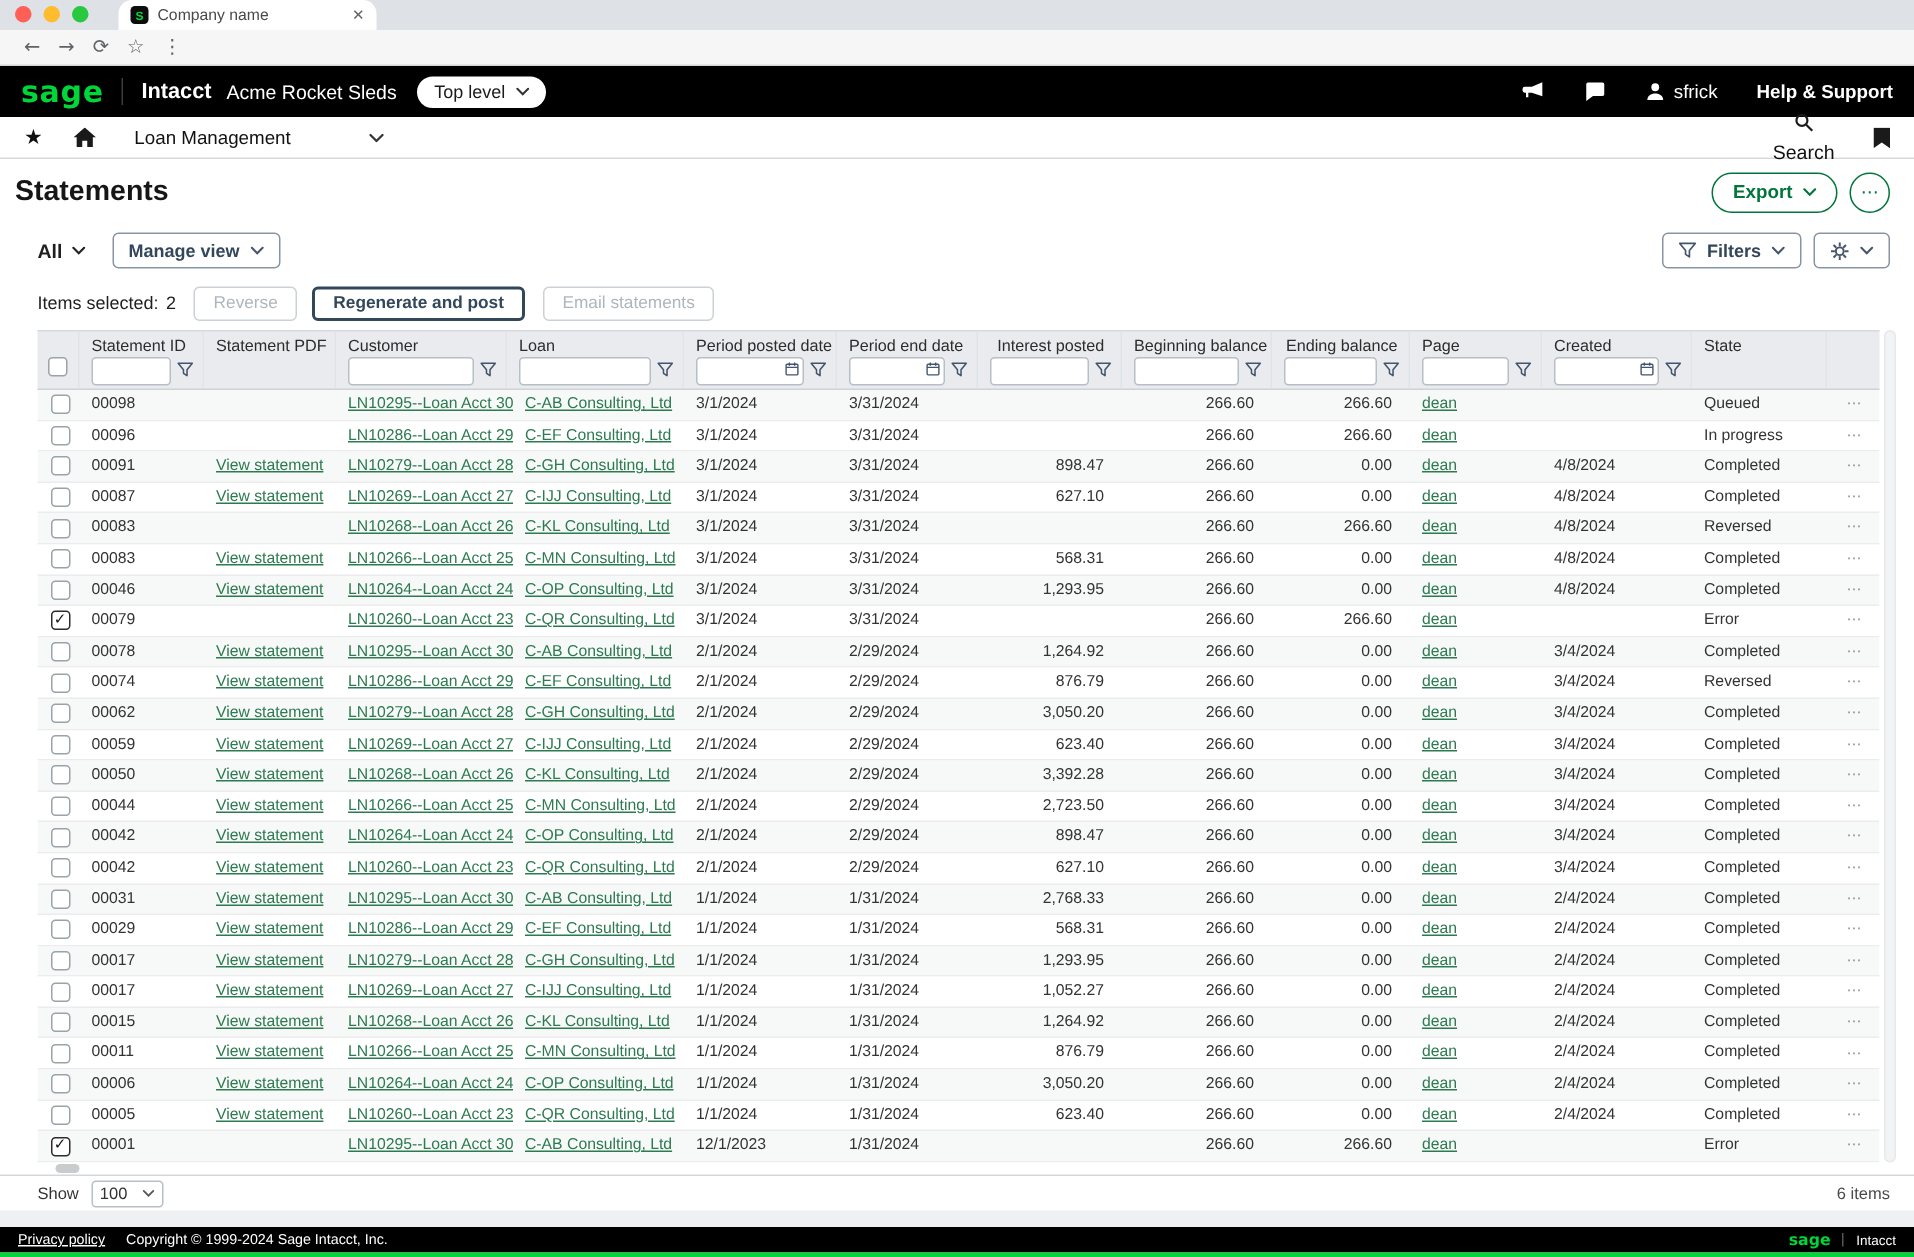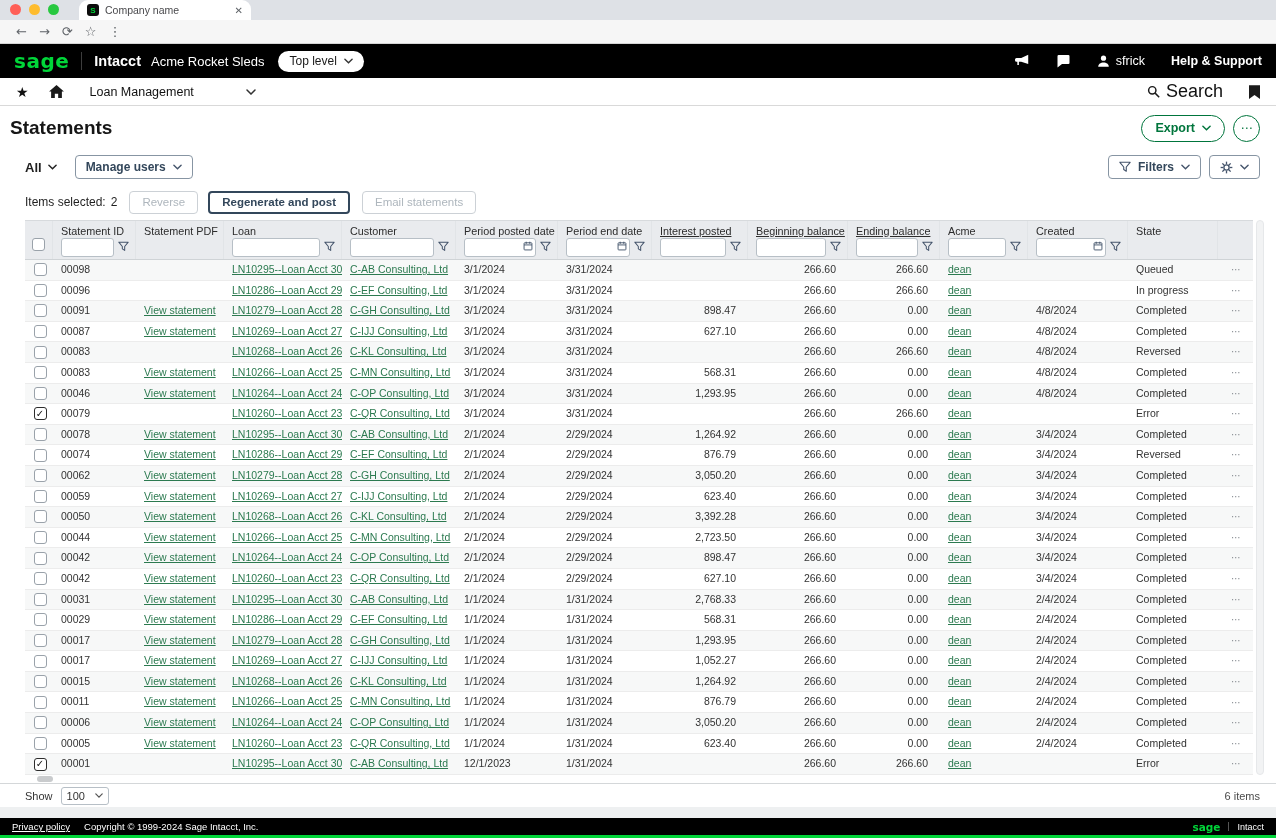--- a/index.html
+++ b/index.html
@@ -42,21 +42,21 @@
   .helptext { font-size:12.5px; font-weight:600; }
 
   
   #navrow { height:28px; border-bottom:1px solid #d9d9d9; box-sizing:border-box;
     display:flex; align-items:center; padding:0 16px; }
   .navstar { font-size:14px; color:#111; }
   .homeic { margin-left:20px; display:flex; }
   .menulabel { margin-left:26px; font-size:12.5px; color:#111; }
   .menuchev { margin-left:52px; color:#333; display:flex; }
   #navrow .right { margin-left:auto; display:flex; align-items:center; gap:8px; }
-  .searchwrap { display:flex; align-items:center; gap:6px; font-size:18px; color:#111; }
+  .searchwrap { display:flex; align-items:center; gap:6px; font-size:13px; color:#111;flex-direction:column; }
   .bmark { margin-left:18px; display:flex; }
 
   
   #titlerow { height:44px; display:flex; align-items:center; padding:0 16px 0 10px; box-sizing:border-box; }
   #pgtitle { font-size:19px; font-weight:700; color:#161616; }
   #titlerow .right { margin-left:auto; display:flex; align-items:center; gap:8px; }
   .exportbtn { border:1.5px solid #00753C; color:#00753C; border-radius:15px; height:27px; box-sizing:border-box;
     display:flex; align-items:center; gap:7px; padding:0 13px; font-size:12.5px; font-weight:600; background:#fff; }
   .dotsbtn { width:27px; height:27px; border:1.5px solid #00753C; border-radius:50%; color:#00753C;
     display:flex; align-items:center; justify-content:center; font-size:12px; box-sizing:border-box; background:#fff; }
@@ -79,21 +79,21 @@
   .b-pri { border:2px solid #33475b; color:#33475b; font-weight:700; margin-left:10px; }
 
   
   #tablewrap { margin-left:25px; width:1228px; position:relative; }
   #thead { display:flex; background:#e9ebee; border-top:1px solid #d7dadd; border-bottom:1px solid #cfd3d6;
     height:40px; box-sizing:border-box; }
   .th { box-sizing:border-box; padding:4px 6px 5px 8px; display:flex; flex-direction:column;
     justify-content:space-between; border-right:1px solid #e1e4e7; flex:0 0 auto; }
   .th:last-child { border-right:none; }
   .thlabel { font-size:10.8px; color:#2c2c2c; white-space:nowrap; }
-  .thlabel.r { text-align:left;text-decoration:underline; }
+  .thlabel.r { text-align:center; }
   .frow { display:flex; align-items:center; gap:4px; height:19px; }
   .fwrap { position:relative; flex:1; height:19px; }
   .finput { width:100%; height:19px; box-sizing:border-box; border:1px solid #b7bfc6; border-radius:3px;
     padding:0 4px; font-size:10px; background:#fff; outline:none; }
   .calic { position:absolute; right:3px; top:4px; line-height:0; }
   .funic { flex:0 0 auto; display:flex; }
   .fpad { height:19px; }
   .cbcol { width:28px; flex:0 0 28px; display:flex; align-items:center; justify-content:center; }
   #thead .cbcol { flex-direction:column; justify-content:flex-end; padding:4px 0 8px; box-sizing:border-box; border-right:1px solid #e1e4e7;}
   .actcol { width:35px; flex:0 0 35px; display:flex; align-items:center; justify-content:center; }
@@ -231,21 +231,21 @@
 </div>
 
 <div id="viewrow">
   <span class="allsel">
     <span>All</span>
     <svg class="chev" width="9" height="6" viewBox="0 0 10 6">
         <path d="M1 1l4 4 4-4" fill="none" stroke="#222" stroke-width="1.6" stroke-linecap="round"></path>
       </svg>
   </span>
   <span class="slatebtn mv">
-    <span>Manage users</span>
+    <span>Manage view</span>
     <svg class="chev" width="9" height="6" viewBox="0 0 10 6">
         <path d="M1 1l4 4 4-4" fill="none" stroke="#44546b" stroke-width="1.5" stroke-linecap="round"></path>
       </svg>
   </span>
   <span class="right">
     <span class="slatebtn">
       <span style="line-height:0;"><svg width="12" height="12" viewBox="0 0 14 14">
             <path d="M1 1.5h12L8.5 7v5L5.5 10V7z" fill="none" stroke="#44546b" stroke-width="1.3" stroke-linejoin="round"></path>
           </svg></span>
       <span>Filters</span>
@@ -297,33 +297,33 @@
             <svg width="11" height="11" viewBox="0 0 14 14">
               <path d="M1 1.5h12L8.5 7v5L5.5 10V7z" fill="none" stroke="#44546b" stroke-width="1.3" stroke-linejoin="round"></path>
             </svg>
           </span>
         </div>
       </div>
       <div class="th" style="width:88px">
         <div class="thlabel">Statement PDF</div>
         <div class="fpad"></div>
       </div>
-      <div class="th" style="width:118px">
-        <div class="thlabel">Loan</div>
+      <div class="th" style="width:114px">
+        <div class="thlabel">Customer</div>
         <div class="frow">
           <span class="fwrap"><input class="finput" style=""></span>
           <span class="funic">
             <svg width="11" height="11" viewBox="0 0 14 14">
               <path d="M1 1.5h12L8.5 7v5L5.5 10V7z" fill="none" stroke="#44546b" stroke-width="1.3" stroke-linejoin="round"></path>
             </svg>
           </span>
         </div>
       </div>
-      <div class="th" style="width:114px">
-        <div class="thlabel">Customer</div>
+      <div class="th" style="width:118px">
+        <div class="thlabel">Loan</div>
         <div class="frow">
           <span class="fwrap"><input class="finput" style=""></span>
           <span class="funic">
             <svg width="11" height="11" viewBox="0 0 14 14">
               <path d="M1 1.5h12L8.5 7v5L5.5 10V7z" fill="none" stroke="#44546b" stroke-width="1.3" stroke-linejoin="round"></path>
             </svg>
           </span>
         </div>
       </div>
       <div class="th" style="width:102px">
@@ -385,21 +385,21 @@
         <div class="frow">
           <span class="fwrap"><input class="finput" style=""></span>
           <span class="funic">
             <svg width="11" height="11" viewBox="0 0 14 14">
               <path d="M1 1.5h12L8.5 7v5L5.5 10V7z" fill="none" stroke="#44546b" stroke-width="1.3" stroke-linejoin="round"></path>
             </svg>
           </span>
         </div>
       </div>
       <div class="th" style="width:88px">
-        <div class="thlabel">Acme</div>
+        <div class="thlabel">Page</div>
         <div class="frow">
           <span class="fwrap"><input class="finput" style=""></span>
           <span class="funic">
             <svg width="11" height="11" viewBox="0 0 14 14">
               <path d="M1 1.5h12L8.5 7v5L5.5 10V7z" fill="none" stroke="#44546b" stroke-width="1.3" stroke-linejoin="round"></path>
             </svg>
           </span>
         </div>
       </div>
       <div class="th" style="width:100px">

